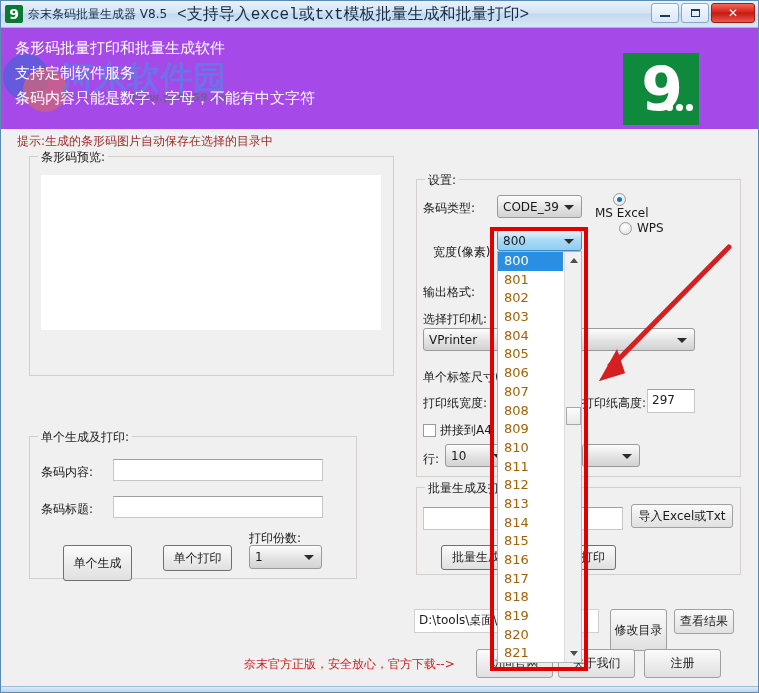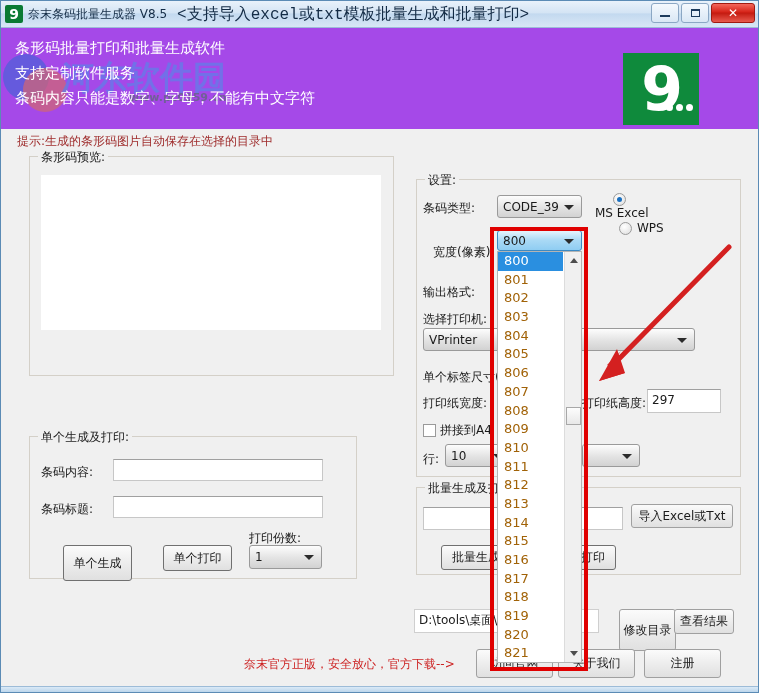--- a/index.html
+++ b/index.html
@@ -313,21 +313,21 @@
 
   <div class="lbl" style="left:422px; top:310px;">选择打印机:</div>
   <div class="combo" style="left:422px; top:327px; width:272px; height:23px;">
     <span>VPrinter</span>
     <span class="arrow"></span>
   </div>
 
   <div class="lbl" style="left:422px; top:368px;">单个标签尺寸(</div>
   <div class="lbl" style="left:422px; top:394px;">打印纸宽度:</div>
   <div class="lbl" style="left:581px; top:394px;">打印纸高度:</div>
-  <div class="textbox" style="left:646px; top:388px; width:74px; height:24px;">297</div>
+  <div class="textbox" style="left:646px; top:388px; width:48px; height:24px;">297</div>
 
   <div class="checkbox" style="left:422px; top:421px;">
     <span class="box"></span>
     <span>拼接到A4</span>
   </div>
 
   <div class="lbl" style="left:422px; top:450px;">行:</div>
   <div class="combo" style="left:444px; top:443px; width:66px; height:23px;">
     <span>10</span>
     <span class="arrow"></span>
@@ -339,21 +339,21 @@
   <div class="group" style="left:415px; top:486px; width:325px; height:88px;">
     <span class="legend">批量生成及打印:</span>
   </div>
   <div class="textbox" style="left:422px; top:506px; width:200px; height:23px;"></div>
   <div class="btn" style="left:630px; top:503px; width:102px; height:24px;">导入Excel或Txt</div>
   <div class="btn strong" style="left:440px; top:544px; width:70px; height:25px;">批量生成</div>
   <div class="btn strong" style="left:545px; top:544px; width:70px; height:25px;">批量打印</div>
 
   <div class="textbox" style="left:413px; top:608px; width:185px; height:24px; border:1px solid #cfcfcf;">D:\tools\桌面\</div>
   <div class="lbl" style="left:552px; top:613px;">od</div>
-  <div class="btn" style="left:609px; top:608px; width:57px; height:42px;margin-left:9px;">修改目录</div>
+  <div class="btn" style="left:609px; top:608px; width:57px; height:42px;">修改目录</div>
   <div class="btn" style="left:673px; top:608px; width:60px; height:25px;">查看结果</div>
 
   <div class="promo" style="left:243px; top:655px;">奈末官方正版，安全放心，官方下载--&gt;</div>
   <div class="btn" style="left:475px; top:648px; width:77px; height:29px;">访问官网</div>
   <div class="btn" style="left:557px; top:648px; width:77px; height:29px;">关于我们</div>
   <div class="btn" style="left:643px; top:648px; width:77px; height:29px;">注册</div>
 
   <div class="dropdown" style="left:496px; top:250px; width:85px; height:412px;">
     <div class="dd-items" id="dd-items">
         <div class="dd-item sel">800</div>

